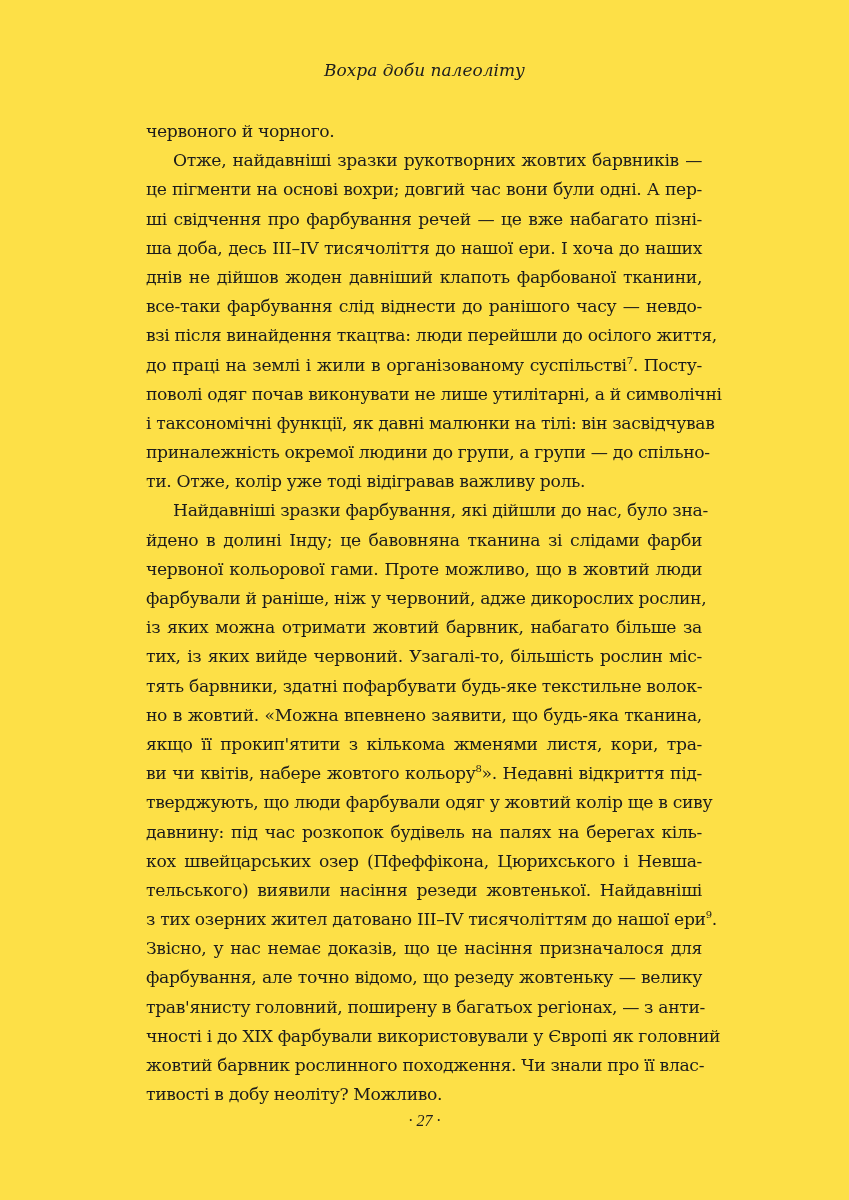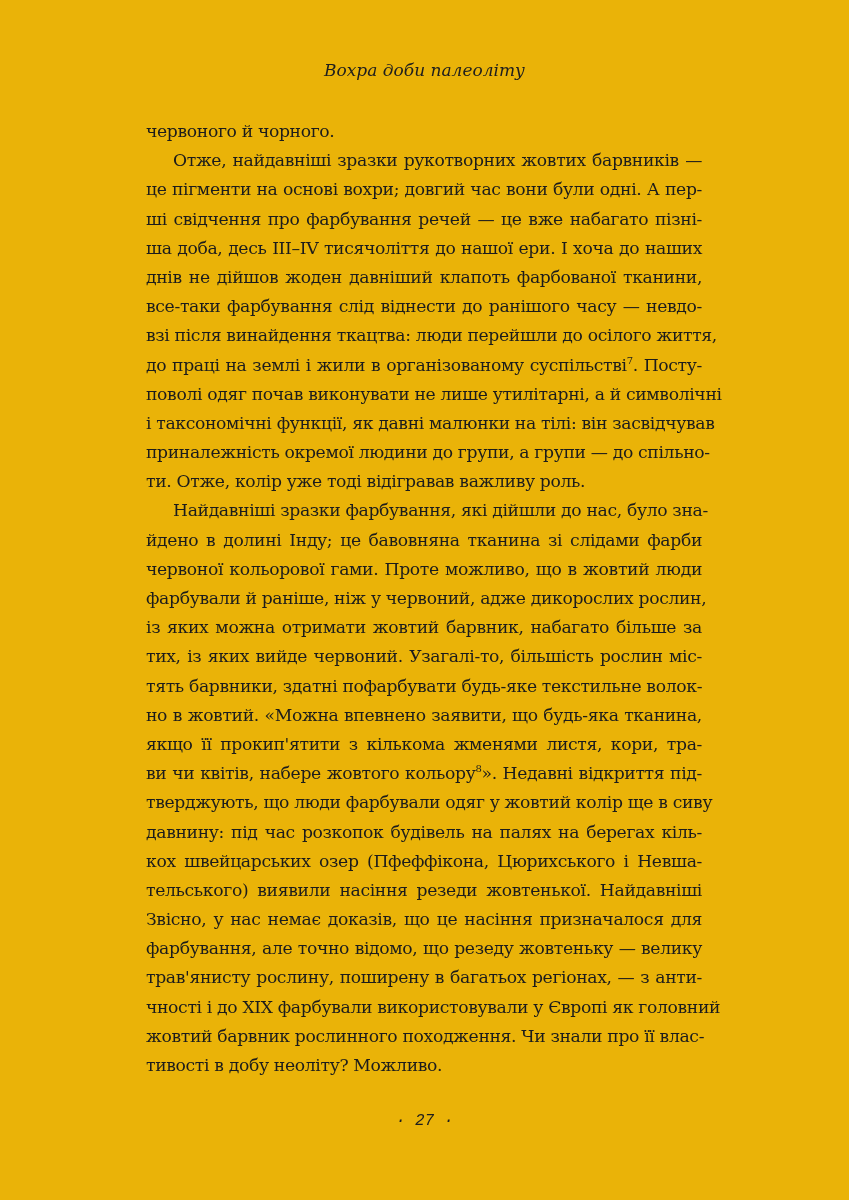--- a/index.html
+++ b/index.html
@@ -1,36 +1,36 @@
 <!DOCTYPE html>
 <html><head>
 <meta charset="utf-8">
 <style>
   html, body { margin: 0; padding: 0; background: #ffffff; }
   body { width: 849px; height: 1200px; position: relative; overflow: hidden; }
-  .page { position: absolute; left: 0; top: 0; width: 849px; height: 1200px; background: #eab308; }
+  .page { position: absolute; left: 0; top: 0; width: 849px; height: 1200px; background: #fde047; }
   .running-head {
     position: absolute; top: 60px; left: 0; width: 849px; text-align: center;
     font-family: "DejaVu Serif", serif; font-style: italic; font-size: 17px; color: #1e1e1e;
   }
   .body-text {
     position: absolute; left: 146px; top: 117px; width: 556px;
     font-family: "DejaVu Serif", serif; font-size: 17.2px; color: #1c1c1c;
   }
   .line {
     height: 29.2px; line-height: 29.2px; white-space: nowrap;
     text-align: justify; text-align-last: justify; display: block;
     letter-spacing: -0.35px;
   }
   .line.indent { padding-left: 27px; }
   .line.last { text-align-last: left; }
   sup { font-size: 10px; line-height: 0; vertical-align: 7px; }
   .folio {
     position: absolute; top: 1112px; left: 0; width: 849px; text-align: center;
-    font-family: Liberation Mono, monospace; font-style: italic; font-size: 16px; color: #1e1e1e;
+    font-family: Liberation Serif, serif; font-style: italic; font-size: 16px; color: #1e1e1e;
   }
 </style>
 </head>
 <body>
 
 <div class="page">
   <div class="running-head">Вохра доби палеоліту</div>
 
   <div class="body-text">
 
@@ -61,23 +61,24 @@
       <span class="line">із яких можна отримати жовтий барвник, набагато більше за</span>
       <span class="line">тих, із яких вийде червоний. Узагалі-то, більшість рослин міс-</span>
       <span class="line">тять барвники, здатні пофарбувати будь-яке текстильне волок-</span>
       <span class="line">но в жовтий. «Можна впевнено заявити, що будь-яка тканина,</span>
       <span class="line">якщо її прокип'ятити з кількома жменями листя, кори, тра-</span>
       <span class="line"><span>ви чи квітів, набере жовтого кольору</span><sup>8</sup><span>». Недавні відкриття під-</span></span>
       <span class="line">тверджують, що люди фарбували одяг у жовтий колір ще в сиву</span>
       <span class="line">давнину: під час розкопок будівель на палях на берегах кіль-</span>
       <span class="line">кох швейцарських озер (Пфеффікона, Цюрихського і Невша-</span>
       <span class="line">тельського) виявили насіння резеди жовтенької. Найдавніші</span>
+      <span class="line"><span>з тих озерних жител датовано III–IV тисячоліттям до нашої ери</span><sup>9</sup><span>.</span></span>
       <span class="line">Звісно, у нас немає доказів, що це насіння призначалося для</span>
       <span class="line">фарбування, але точно відомо, що резеду жовтеньку — велику</span>
-      <span class="line">трав'янисту рослину, поширену в багатьох регіонах, — з анти-</span>
+      <span class="line">трав'янисту головний, поширену в багатьох регіонах, — з анти-</span>
       <span class="line">чності і до XIX фарбували використовували у Європі як головний</span>
       <span class="line">жовтий барвник рослинного походження. Чи знали про її влас-</span>
       <span class="line last">тивості в добу неоліту? Можливо.</span>
     </div>
   </div>
 
   <div class="folio">· 27 ·</div>
 </div>
 
 </body></html>

